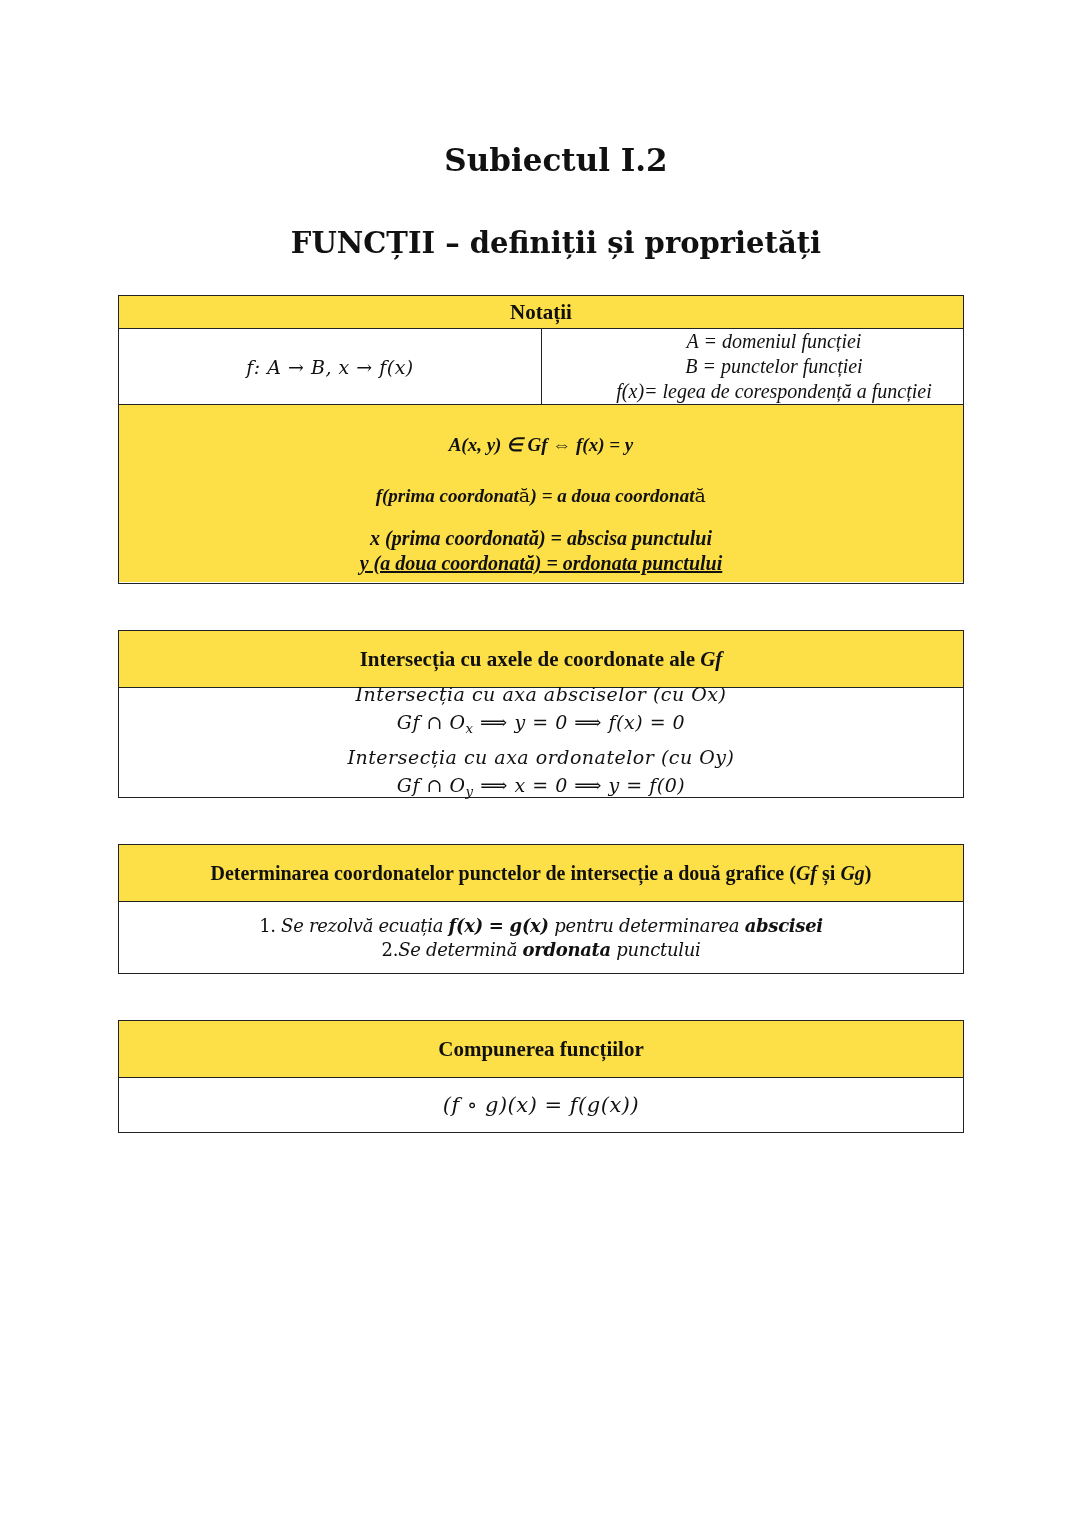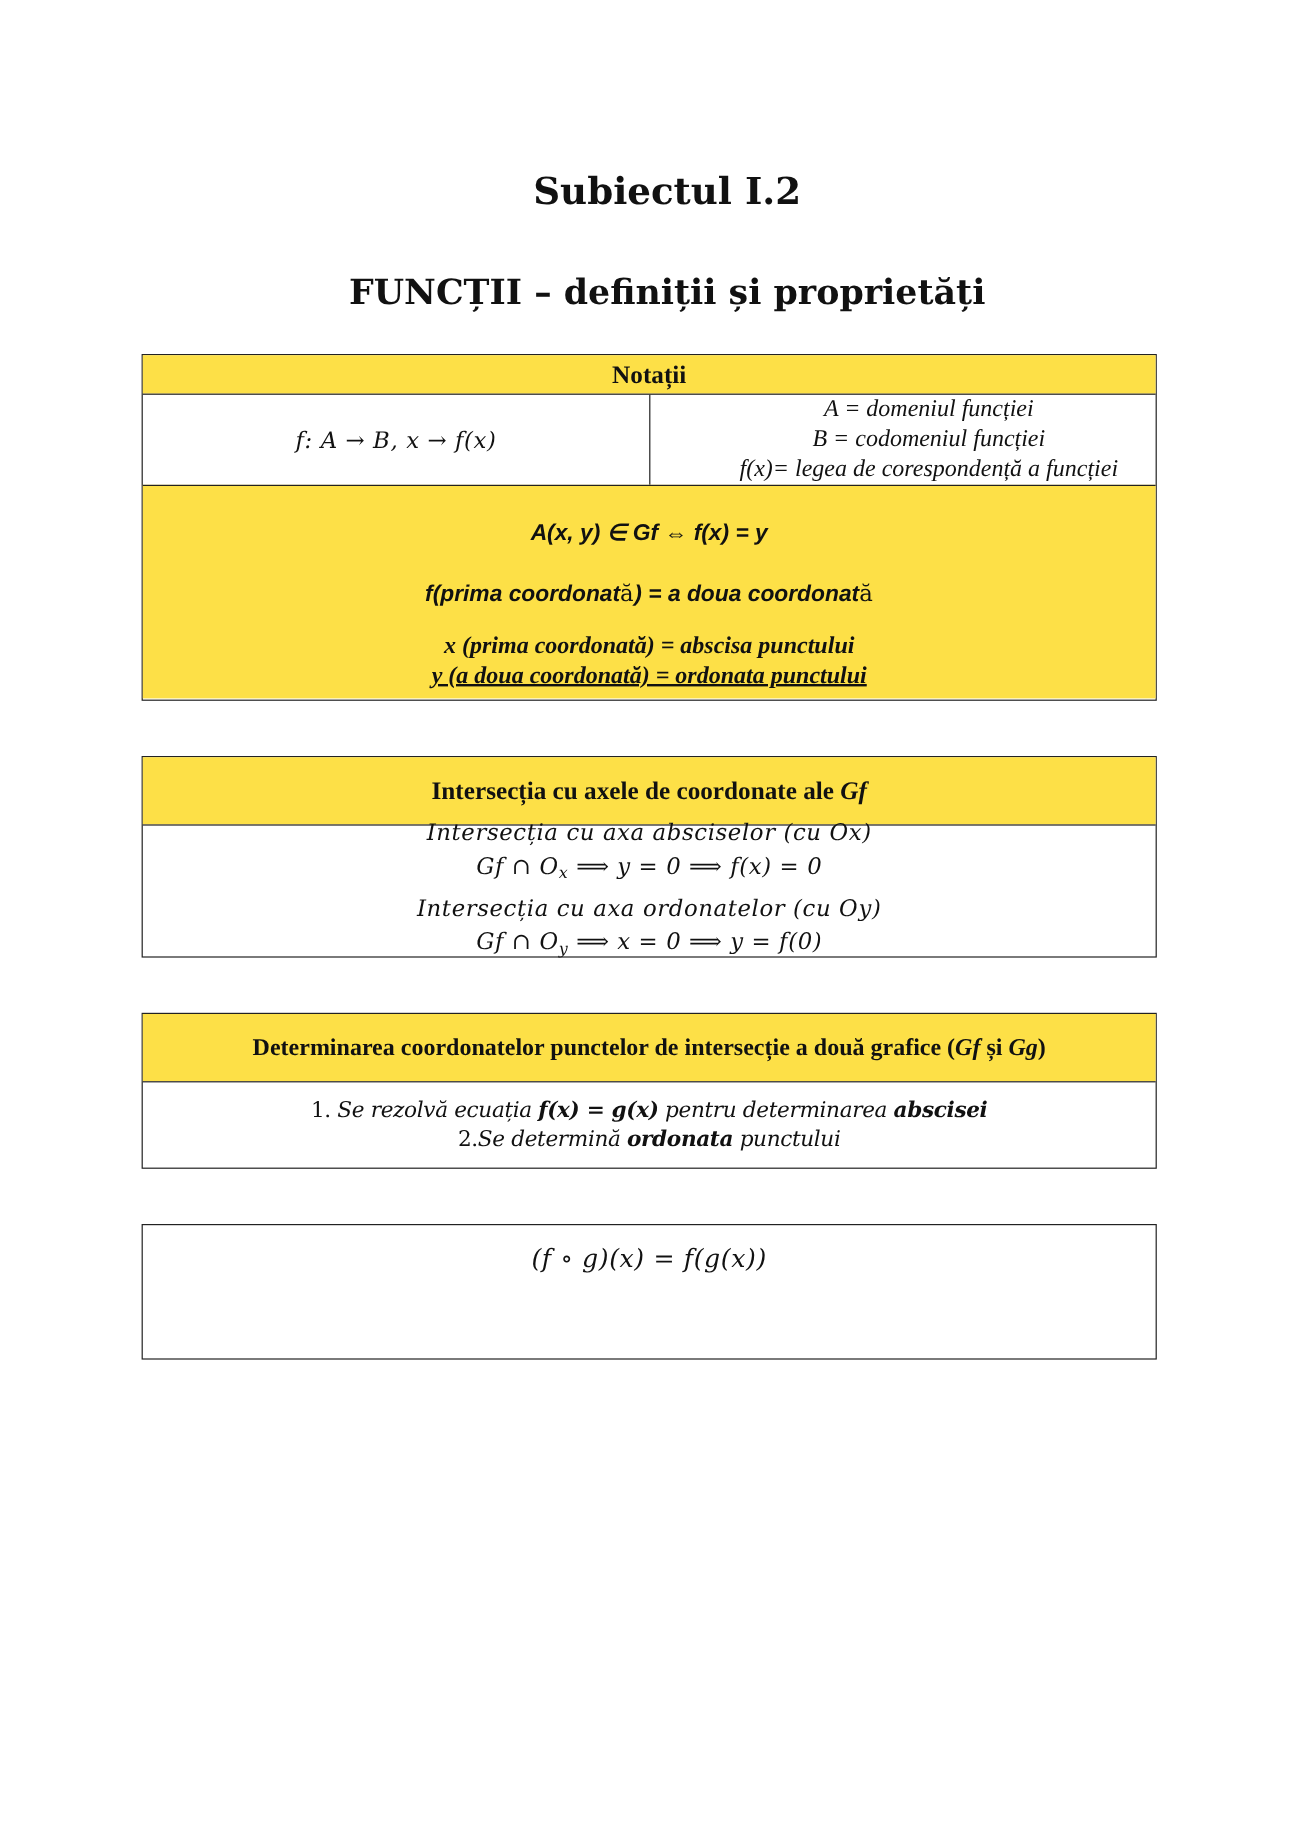--- a/index.html
+++ b/index.html
@@ -67,21 +67,21 @@
       text-align: center;
     }
     .math {
       font-family: "DejaVu Serif", "Liberation Serif", serif;
       font-style: italic;
       font-size: 19px;
       letter-spacing: 0.5px;
       line-height: 28px;
     }
     .math-b {
-      font-family: Liberation Sans, sans-serif;
+      font-family: Liberation Serif, serif;
       font-style: italic;
       font-weight: bold;
       font-size: 19px;
       line-height: 28px;
     }
     .serif-it {
       font-family: "Liberation Serif", serif;
       font-style: italic;
       font-size: 20px;
       line-height: 25px;
@@ -133,21 +133,21 @@
   <div class="row shade hdr" style="height:32px;">
     <span>Notații</span>
   </div>
   <div class="row" style="height:76px;">
     <div class="split">
       <div class="cell center-col">
         <span class="math">f: A → B, x →  f(x)</span>
       </div>
       <div class="cell center-col">
         <span class="serif-it">A = domeniul funcției</span>
-        <span class="serif-it">B = codomeniul funcției</span>
+        <span class="serif-it">B = punctelor funcției</span>
         <span class="serif-it">f(x)= legea de corespondență a  funcției</span>
       </div>
     </div>
   </div>
   <div class="row shade center-col" style="height:178px; justify-content:flex-start; padding-top:26px;">
     <span class="math-b">A(x, y) ∈ Gf  ⇔ f(x) = y</span>
     <div class="gap-lg"></div>
     <div>
       <span class="math-b">f(prima coordonat</span><span class="math" style="font-style:normal">ă</span><span class="math-b">) = a doua coordonat</span><span class="math" style="font-style:normal">ă</span>
     </div>
@@ -177,16 +177,19 @@
     <div class="cond">
       <span style="font-style:normal">1.</span><span> Se rezolvă ecuația </span><b>f(x) = g(x)</b><span> pentru determinarea </span><b>abscisei</b>
     </div>
     <div class="cond">
       <span style="font-style:normal">2.</span><span>Se determină </span><b>ordonata</b><span> punctului</span>
     </div>
   </div>
 </div>
 
 <div class="box" style="top:1020px; height:113px;">
+  <div class="row shade hdr" style="height:56px;">
+    <span>Compunerea funcțiilor</span>
+  </div>
   <div class="row center-col" style="height:55px;">
     <span class="math" style="font-size:21px;text-align:right;">(f ∘ g)(x) = f(g(x))</span>
   </div>
 </div>
 
 </body></html>

